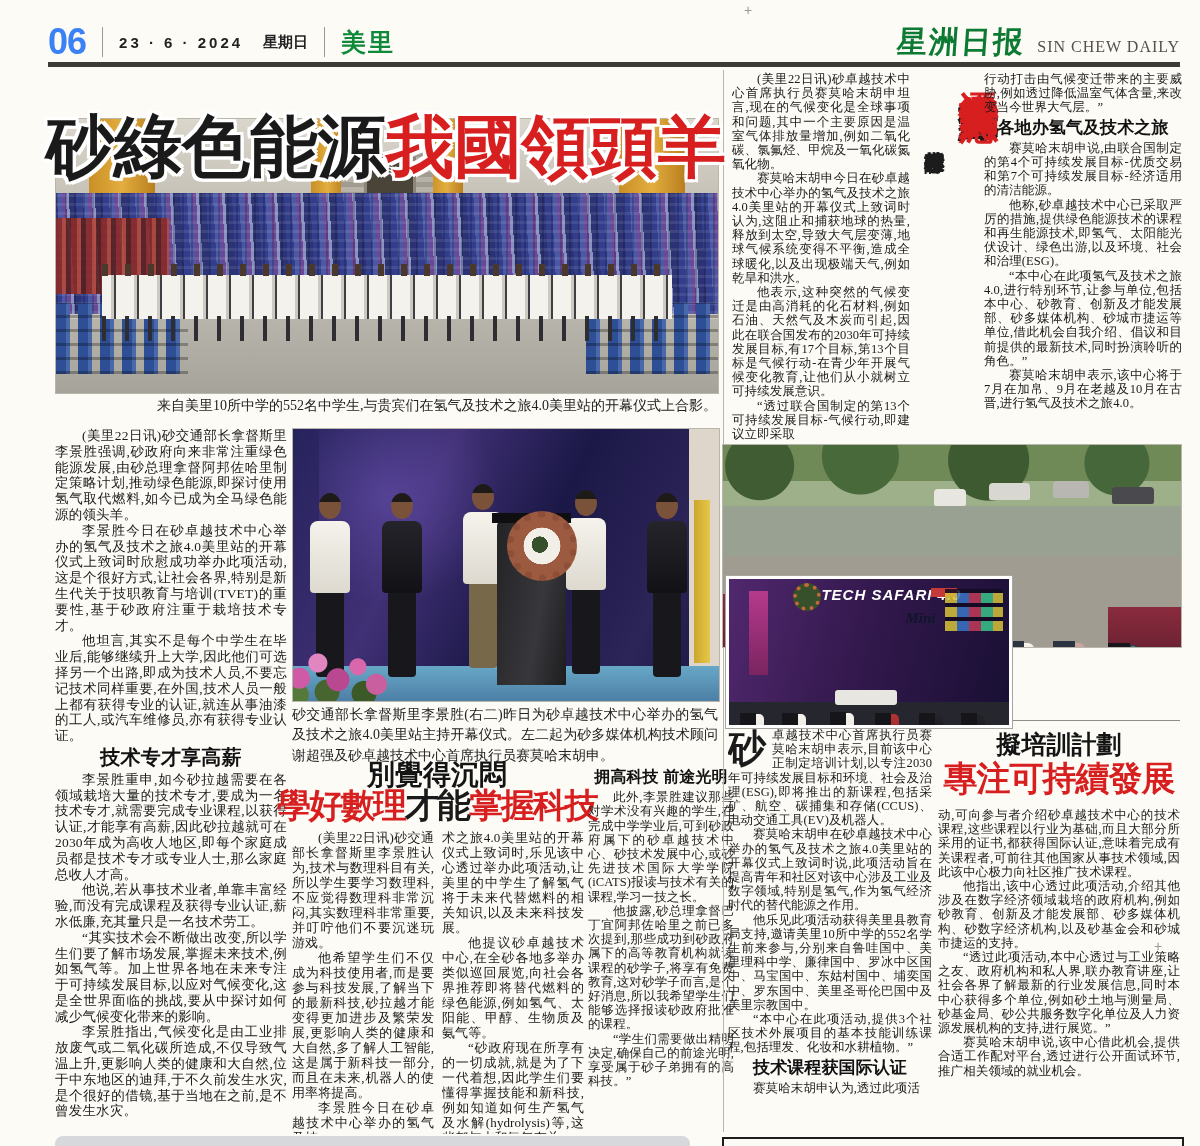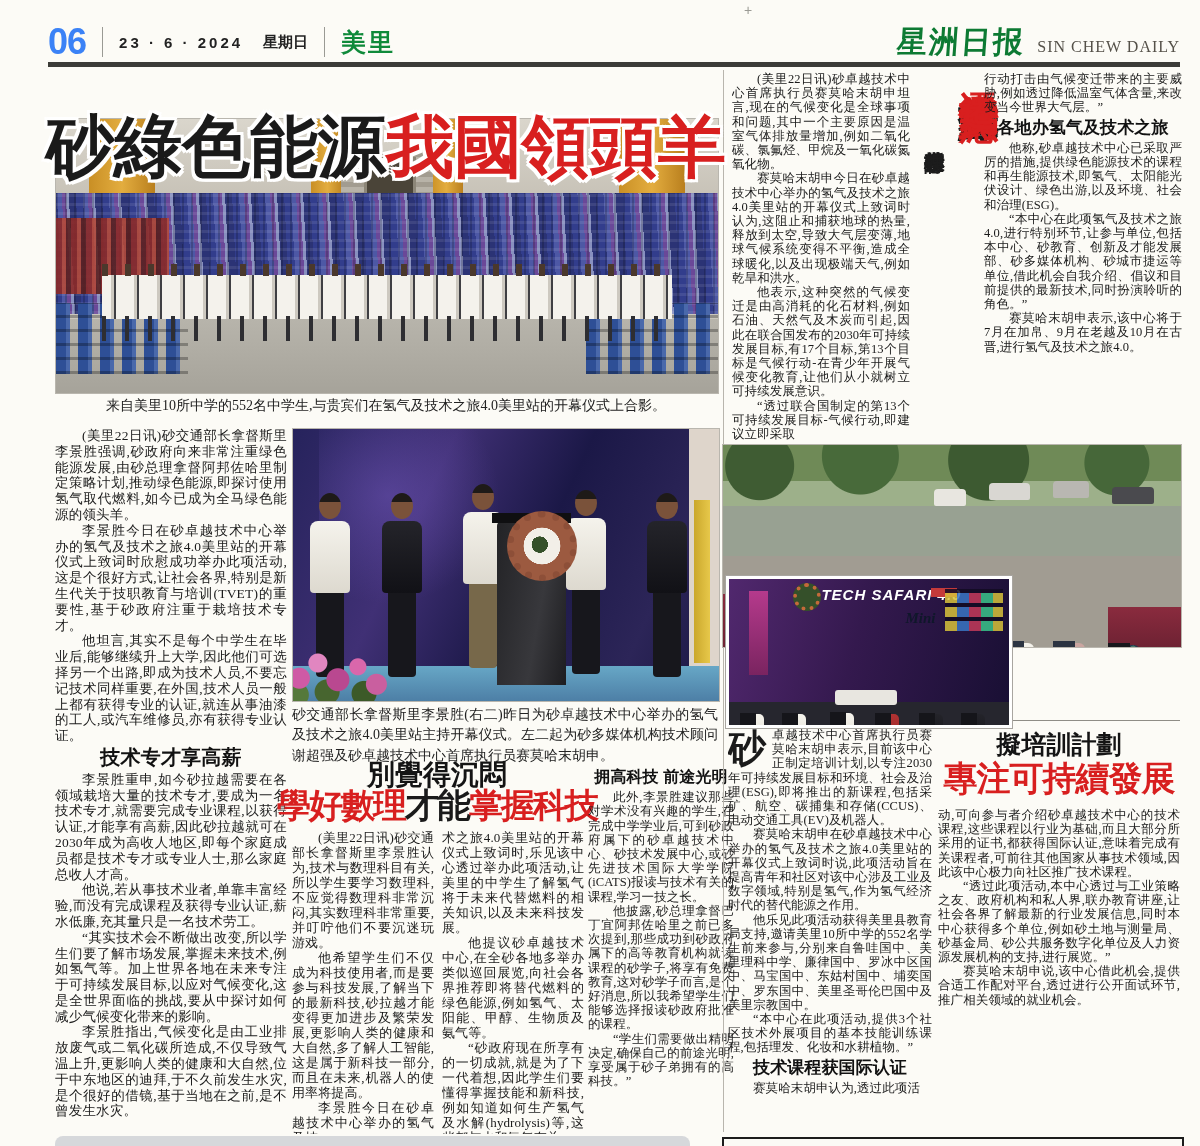--- a/index.html
+++ b/index.html
@@ -18,21 +18,21 @@
   .branden{font:16px "Liberation Serif",serif;color:#555149;margin-left:12px;letter-spacing:1px;}
   .toprule{position:absolute;left:48px;top:62px;width:1132px;height:5px;background:#3c3c38;}
   
   .kicker{position:absolute;left:55px;top:72px;width:662px;text-align:center;
           font:900 36px "Liberation Sans","DejaVu Sans",sans-serif;color:#141414;letter-spacing:2px;z-index:4;}
   .bighead{position:absolute;left:42px;top:112px;width:688px;text-align:center;z-index:4;
            font:900 68px "Liberation Sans","DejaVu Sans",sans-serif;letter-spacing:0px;line-height:1;
            text-shadow:-3px -3px 0 #fff,3px -3px 0 #fff,-3px 3px 0 #fff,3px 3px 0 #fff,0 -3px 0 #fff,0 3px 0 #fff,-3px 0 0 #fff,3px 0 0 #fff;}
   .red{color:#d81f1f;text-align:center;}
   .caption{font:14px "Liberation Serif",serif;color:#222;line-height:1.45;}
-  .cap-center{text-align:center;}
+  .cap-center{text-align:right;}
   .cap-just{text-align:justify;}
   
   .col{position:absolute;overflow:hidden;text-align:justify;}
   .col p{margin:0;text-indent:2em;}
   .lcol{font-size:13.5px;line-height:15.8px;letter-spacing:.2px;}
   .mcol{font-size:13px;line-height:15px;letter-spacing:.1px;}
   .dcol{font-size:12.5px;line-height:14.2px;letter-spacing:.1px;}
   .subhead{font-family:"Liberation Sans","DejaVu Sans",sans-serif;font-weight:bold;text-align:center;
            text-indent:0 !important;margin:6px 0 !important;color:#111;}
   .sh20{font-size:20px;}
@@ -268,20 +268,21 @@
     <p>(美里22日讯)砂卓越技术中心首席执行员赛莫哈末胡申坦言,现在的气候变化是全球事项和问题,其中一个主要原因是温室气体排放量增加,例如二氧化碳、氯氟烃、甲烷及一氧化碳氮氧化物。</p>
     <p>赛莫哈末胡申今日在砂卓越技术中心举办的氢气及技术之旅4.0美里站的开幕仪式上致词时认为,这阻止和捕获地球的热量,释放到太空,导致大气层变薄,地球气候系统变得不平衡,造成全球暖化,以及出现极端天气,例如乾旱和洪水。</p>
     <p>他表示,这种突然的气候变迁是由高消耗的化石材料,例如石油、天然气及木炭而引起,因此在联合国发布的2030年可持续发展目标,有17个目标,第13个目标是气候行动-在青少年开展气候变化教育,让他们从小就树立可持续发展意识。</p>
     <p>“透过联合国制定的第13个可持续发展目标-气候行动,即建议立即采取</p>
   </div>
   <div class="vh-main"><span>綠色技能</span><span class="red">應對氣候變遷</span></div>
   <div class="vh-sub">砂卓越技術中心授課</div>
   <div class="col dcol" style="left:984px;top:72px;width:198px;height:380px;">
     <p class="noind">行动打击由气候变迁带来的主要威胁,例如透过降低温室气体含量,来改变当今世界大气层。”</p>
     <p class="subhead sh17">各地办氢气及技术之旅</p>
+    <p>赛莫哈末胡申说,由联合国制定的第4个可持续发展目标-优质交易和第7个可持续发展目标-经济适用的清洁能源。</p>
     <p>他称,砂卓越技术中心已采取严厉的措施,提供绿色能源技术的课程和再生能源技术,即氢气、太阳能光伏设计、绿色出游,以及环境、社会和治理(ESG)。</p>
     <p>“本中心在此项氢气及技术之旅4.0,进行特别环节,让参与单位,包括本中心、砂教育、创新及才能发展部、砂多媒体机构、砂城市捷运等单位,借此机会自我介绍、倡议和目前提供的最新技术,同时扮演聆听的角色。”</p>
     <p>赛莫哈末胡申表示,该中心将于7月在加帛、9月在老越及10月在古晋,进行氢气及技术之旅4.0。</p>
   </div>
 
   <div class="photo" style="left:722px;top:444px;width:458px;height:202px;">
     <div class="p3-bg"></div>
     <div class="p3-trees"></div>
     <div class="p3-car" style="left:46%;top:22%;width:7%;background:#e8e6e0;"></div>
     <div class="p3-car" style="left:58%;top:19%;width:9%;background:#d9d7d2;"></div>
@@ -381,20 +382,21 @@
   <div class="col dcol" style="left:728px;top:728px;width:204px;height:406px;">
     <p class="noind"><span class="dropcap">砂</span><span>卓越技术中心首席执行员赛莫哈末胡申表示,目前该中心正制定培训计划,以专注2030年可持续发展目标和环境、社会及治理(ESG),即将推出的新课程,包括采矿、航空、碳捕集和存储(CCUS)、电动交通工具(EV)及机器人。</span></p>
     <p>赛莫哈末胡申在砂卓越技术中心举办的氢气及技术之旅4.0美里站的开幕仪式上致词时说,此项活动旨在提高青年和社区对该中心涉及工业及数字领域,特别是氢气,作为氢气经济时代的替代能源之作用。</p>
     <p>他乐见此项活动获得美里县教育局支持,邀请美里10所中学的552名学生前来参与,分别来自鲁哇国中、美里理科中学、廉律国中、罗冰中区国中、马宝国中、东姑村国中、埔奕国中、罗东国中、美里圣哥伦巴国中及美里宗教国中。</p>
     <p>“本中心在此项活动,提供3个社区技术外展项目的基本技能训练课程,包括理发、化妆和水耕植物。”</p>
     <p class="subhead sh17">技术课程获国际认证</p>
     <p>赛莫哈末胡申认为,透过此项活</p>
   </div>
   <div class="col dcol" style="left:938px;top:808px;width:242px;height:326px;">
     <p class="noind">动,可向参与者介绍砂卓越技术中心的技术课程,这些课程以行业为基础,而且大部分所采用的证书,都获得国际认证,意味着完成有关课程者,可前往其他国家从事技术领域,因此该中心极力向社区推广技术课程。</p>
+    <p>他指出,该中心透过此项活动,介绍其他涉及在数字经济领域栽培的政府机构,例如砂教育、创新及才能发展部、砂多媒体机构、砂数字经济机构,以及砂基金会和砂城市捷运的支持。</p>
     <p>“透过此项活动,本中心透过与工业策略之友、政府机构和私人界,联办教育讲座,让社会各界了解最新的行业发展信息,同时本中心获得多个单位,例如砂土地与测量局、砂基金局、砂公共服务数字化单位及人力资源发展机构的支持,进行展览。”</p>
     <p>赛莫哈末胡申说,该中心借此机会,提供合适工作配对平台,透过进行公开面试环节,推广相关领域的就业机会。</p>
   </div>
 
   <div class="ad-left"></div>
   <div class="ad-right"></div>
 
 </div>
 
 </body></html>

